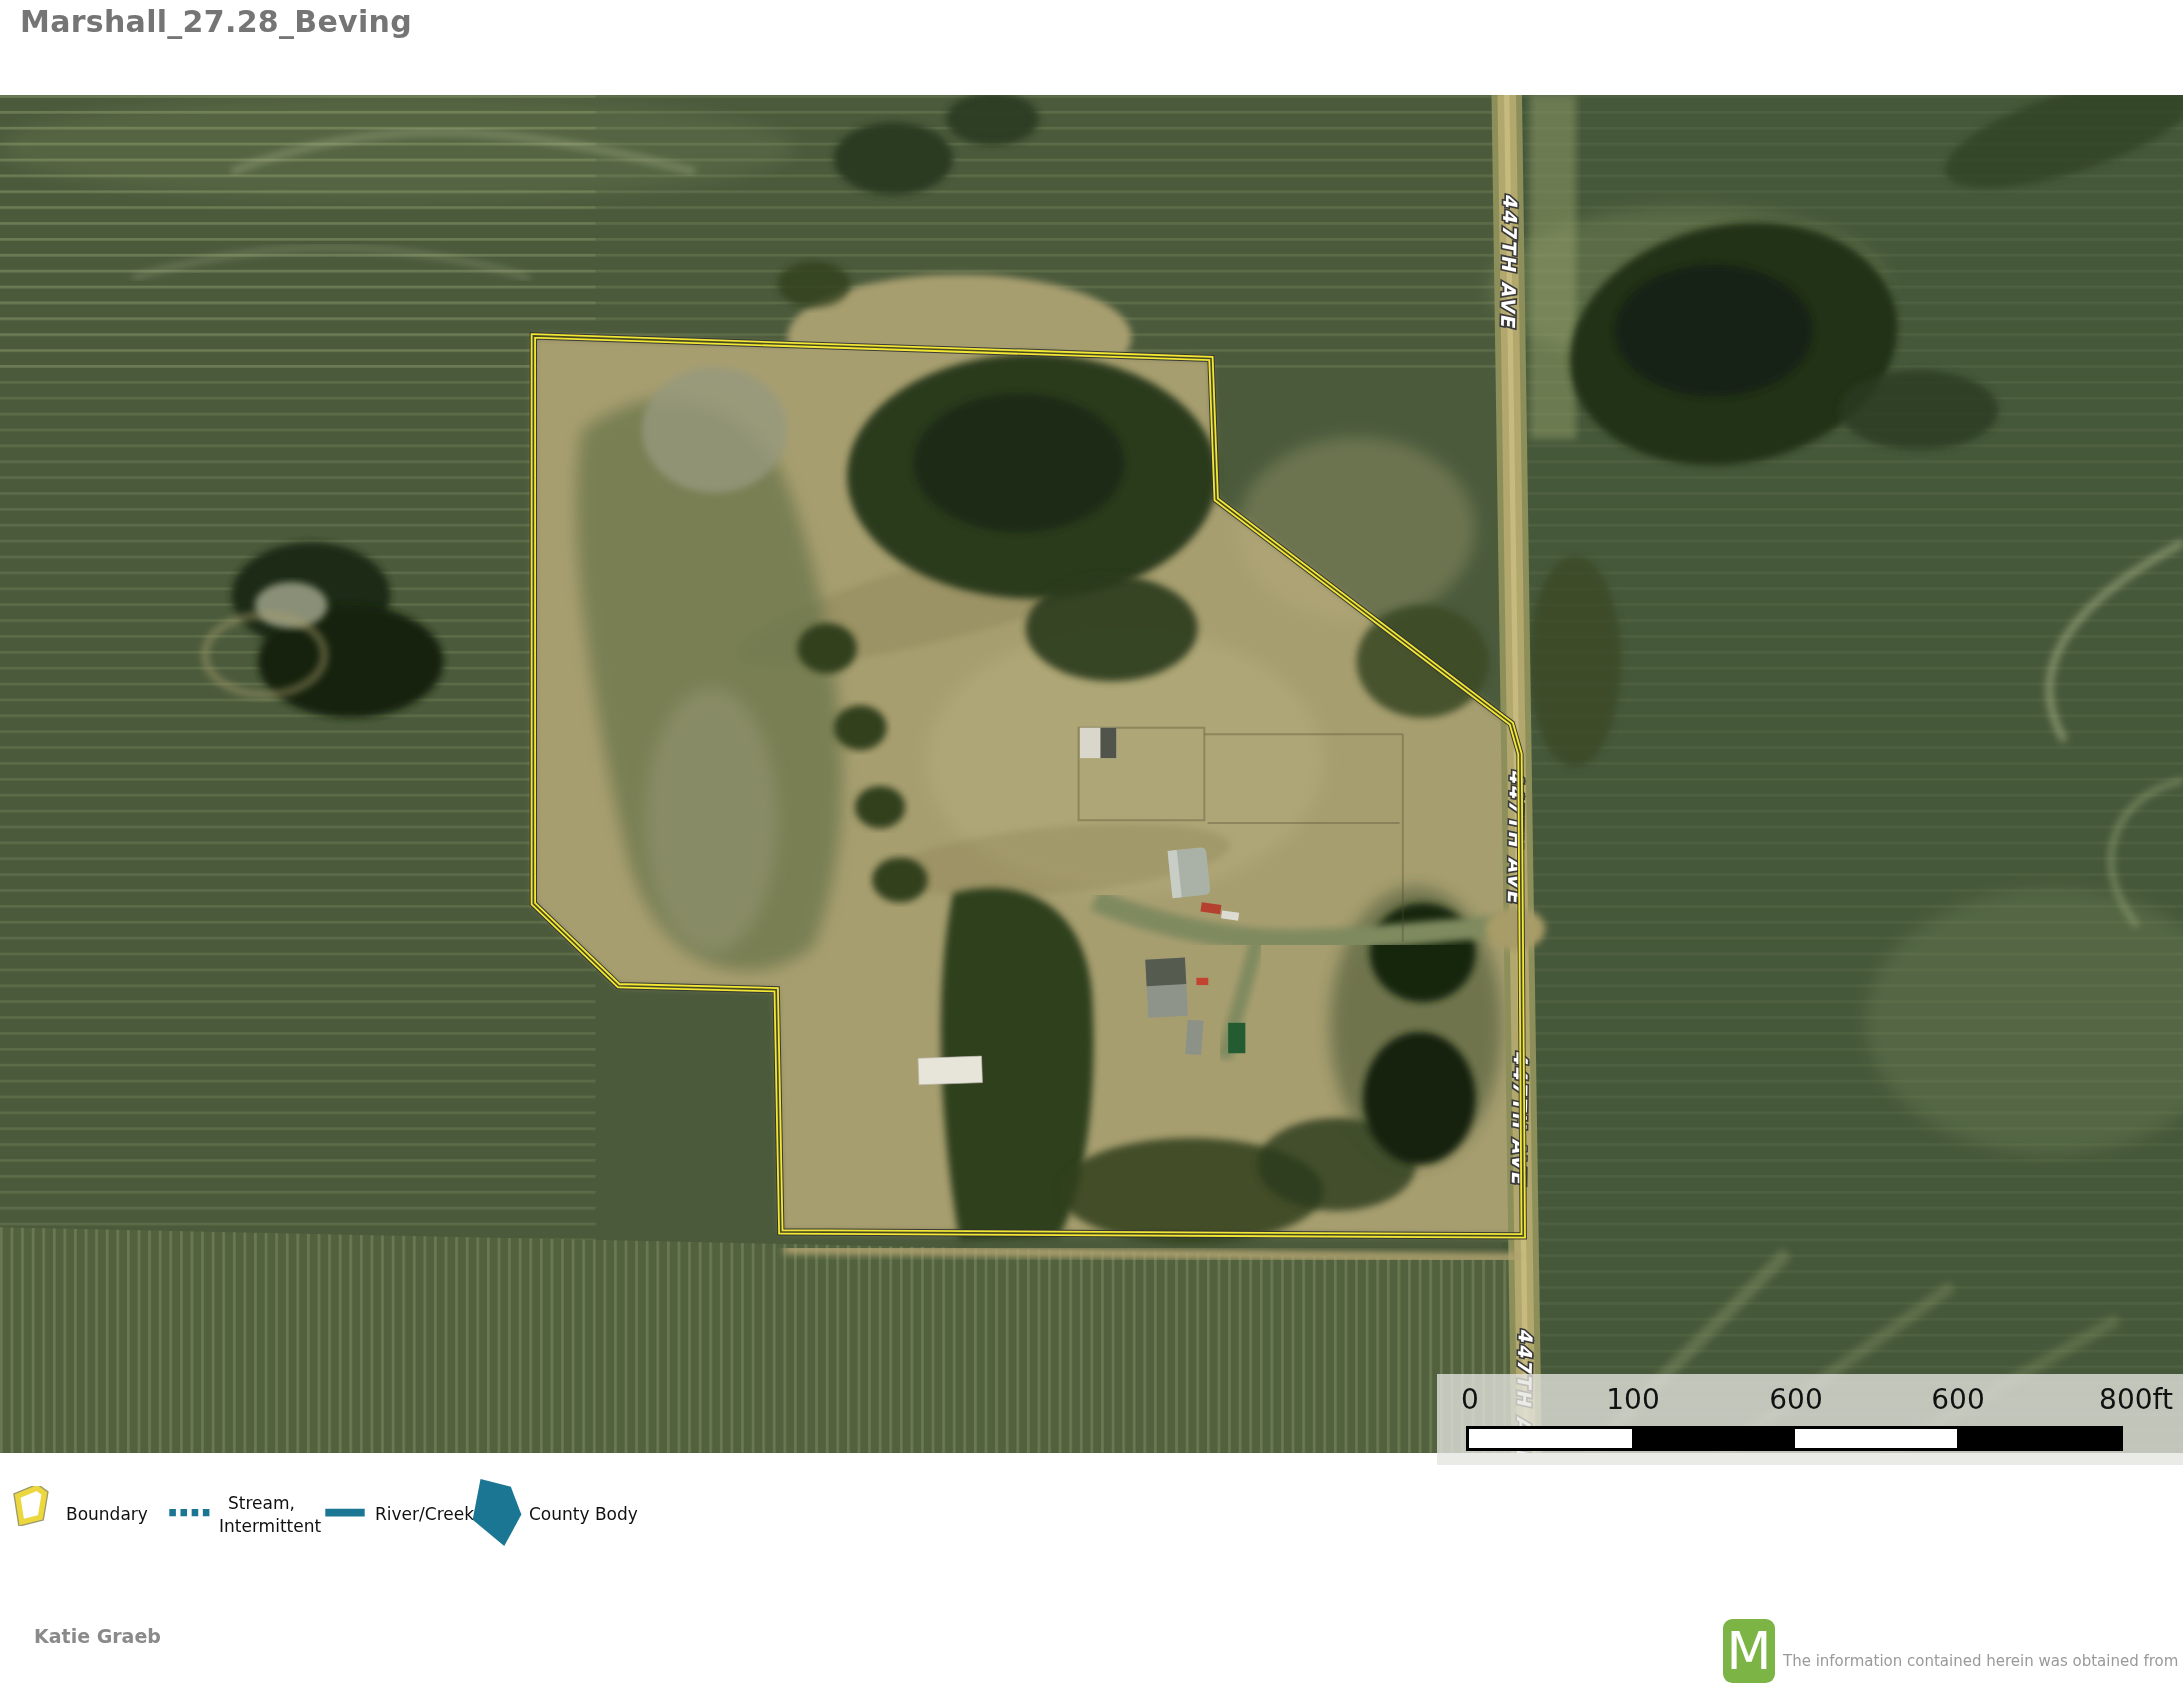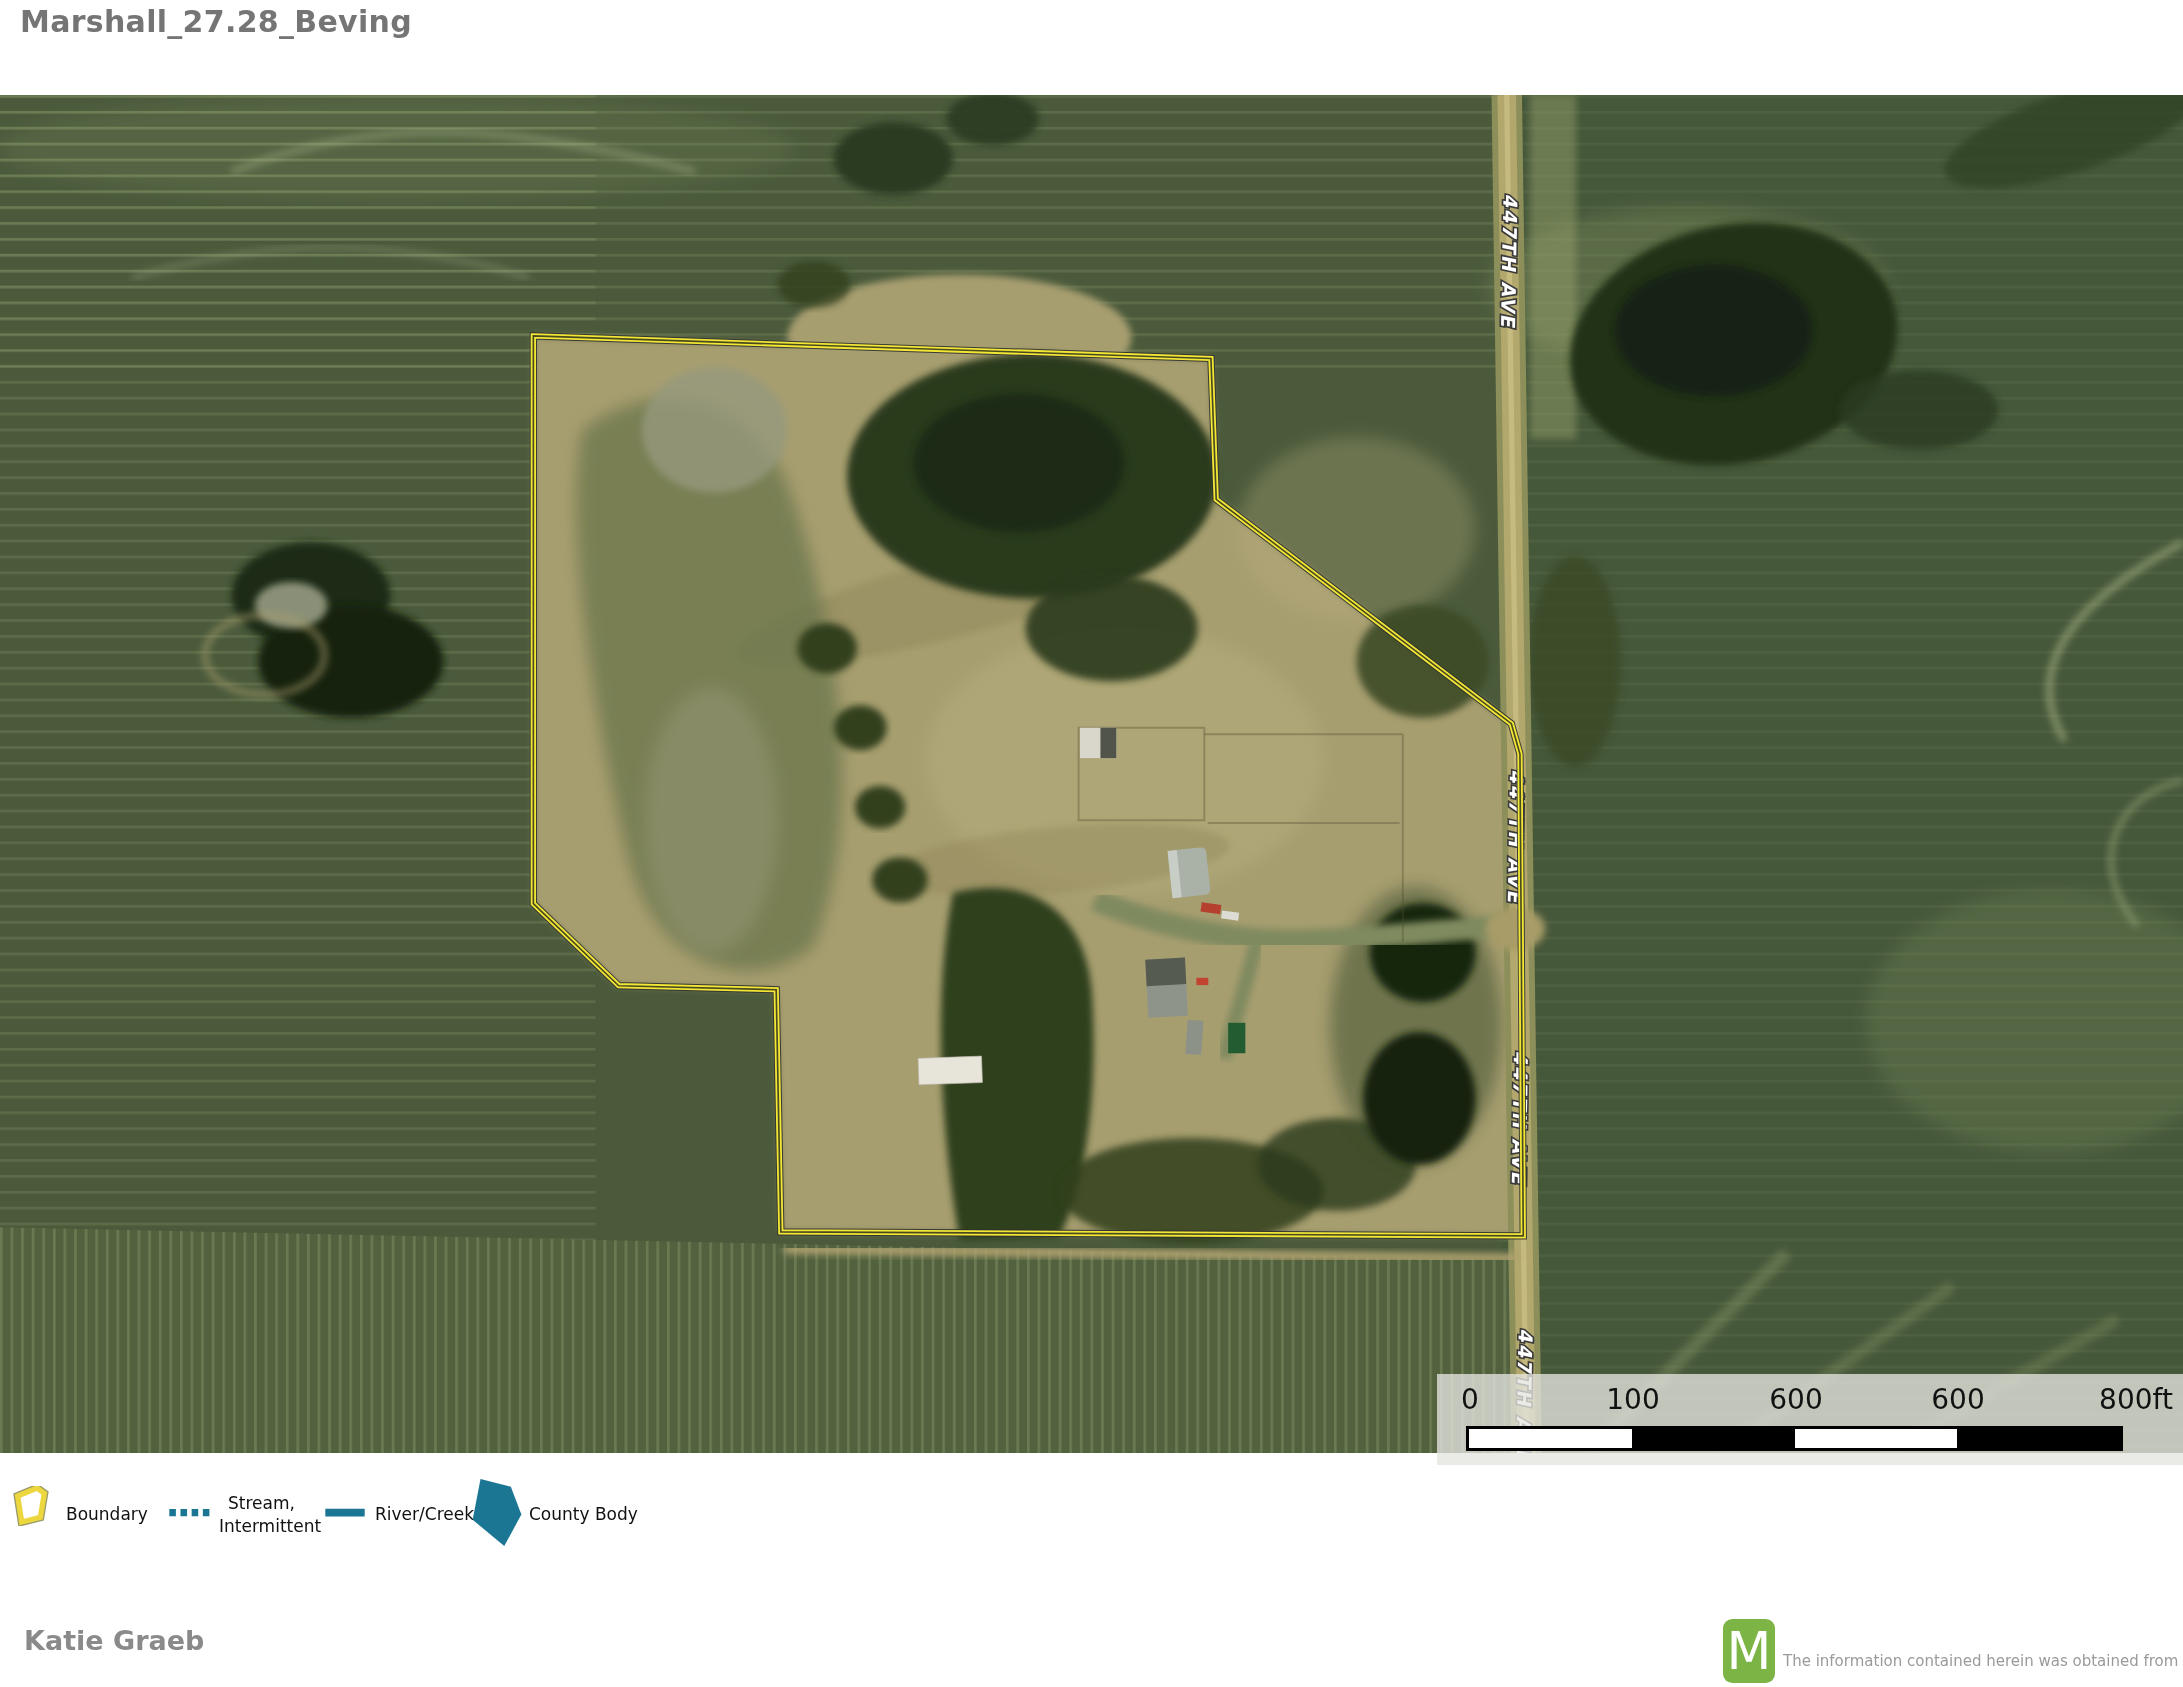--- a/index.html
+++ b/index.html
@@ -15,21 +15,21 @@
   .scale-panel{position:absolute;left:1437px;top:1374px;width:747px;height:91px;
                background:rgba(228,228,223,.78);z-index:6;}
   .scale-tick{position:absolute;top:9.3px;transform:translateX(-50%);font-size:28px;color:#111;}
   .scale-bar{position:absolute;left:29px;top:52px;width:651px;height:18.5px;border:3.3px solid #000;
              display:flex;background:#fff;}
   .scale-seg{height:100%;flex:1 1 25%;}
   .seg-w{background:#fff;} .seg-b{background:#000;}
   
   .legend-label{position:absolute;font-size:17px;color:#111;}
   
-  .author{position:absolute;left:24px;top:1625px;font-size:27px;font-weight:bold;color:#8a8a8a;text-align:center;}
+  .author{position:absolute;left:34px;top:1625px;font-size:19px;font-weight:bold;color:#8a8a8a;text-align:center;}
   .logo{position:absolute;left:1723px;top:1619px;width:52px;height:64px;border-radius:9.3px;
         background:#7cb445;color:#fff;display:flex;align-items:center;justify-content:center;
         font-size:52px;font-weight:400;line-height:1;}
   .disclaimer{position:absolute;left:1783px;top:1611px;width:397px;font-size:15px;line-height:20px;
               color:#9a9a9a;white-space:pre-wrap;}
 </style>
 </head>
 <body>
 
 <div class="page">

